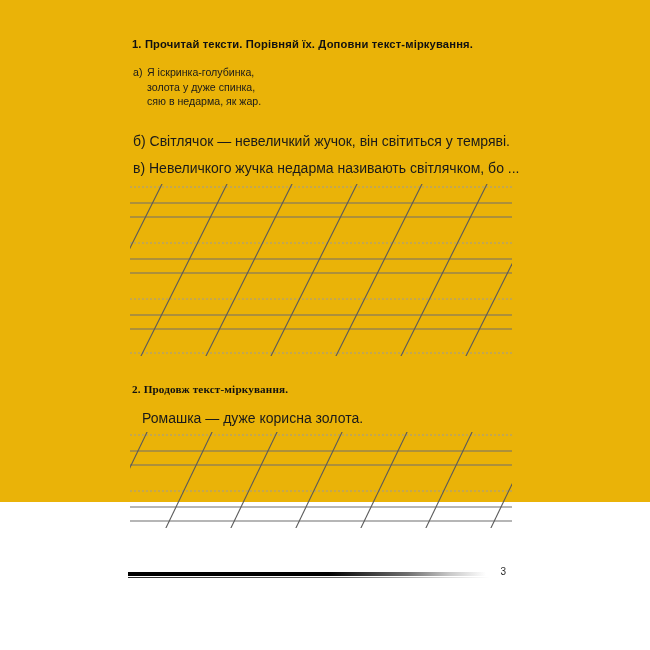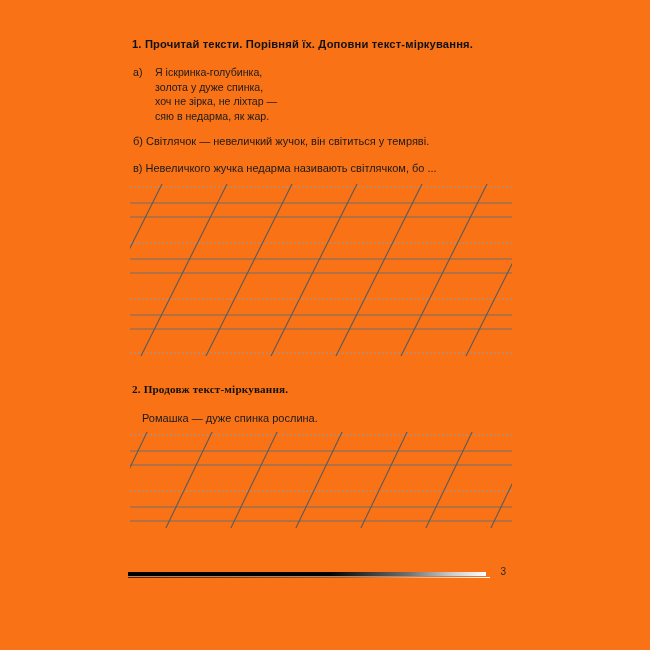--- a/index.html
+++ b/index.html
@@ -14,56 +14,56 @@
     overflow: hidden;
     font-family: "Liberation Sans", sans-serif;
     color: #1a1a1a;
     -webkit-font-smoothing: antialiased;
   }
 
   .page {
     position: absolute;
     left: 0; top: 0;
     width: 650px;
-    height: 650px;
-    background: #f97316;
+    height: 502px;
+    background: #eab308;
   }
 
   
   .task-heading {
     position: absolute;
     font-size: 11.2px;
     font-weight: bold;
     letter-spacing: 0.15px;
     color: #111111;
     white-space: nowrap;
   }
 
   .para {
     position: absolute;
-    font-size: 11px;
+    font-size: 14px;
     line-height: 14.5px;
     color: #1a1a1a;
     white-space: nowrap;
   }
 
   .poem-block {
     position: absolute;
     font-size: 10.6px;
     line-height: 14.6px;
     color: #1a1a1a;
   }
   .poem-marker {
     position: absolute;
     left: 0;
     top: 0;
     font-size: 10.6px;
   }
   .poem-lines {
-    margin-left: 22px;
+    margin-left: 14px;
     white-space: nowrap;
   }
   .poem-lines div { white-space: nowrap; }
 
   
   .grid {
     position: absolute;
     overflow: hidden;
   }
   .grid svg {
@@ -102,21 +102,20 @@
 
 <div class="page">
 
   <div class="task-heading" style="left:132px; top:38px;">1. Прочитай тексти. Порівняй їх. Доповни текст-міркування.</div>
 
   <div class="poem-block" style="left:133px; top:65px;">
     <span class="poem-marker">а)</span>
     <div class="poem-lines">
       <div>Я іскринка-голубинка,</div>
       <div>золота у дуже спинка,</div>
-      <div>хоч не зірка, не ліхтар —</div>
       <div>сяю в недарма, як жар.</div>
     </div>
   </div>
 
   <div class="para" style="left:133px; top:134px;">б) Світлячок — невеличкий жучок, він світиться у темряві.</div>
 
   <div class="para" style="left:133px; top:161px;text-align:center;">в) Невеличкого жучка недарма називають світлячком, бо ...</div>
 
   <div class="grid" style="left:130px; top:184px; width:382px; height:172px;">
     <svg width="382" height="172" viewBox="0 0 382 172">
@@ -147,21 +146,21 @@
         <line x1="229" y1="-4" x2="139" y2="176" stroke="#5a5a5a" stroke-width="1.1"></line>
         <line x1="294" y1="-4" x2="204" y2="176" stroke="#5a5a5a" stroke-width="1.1"></line>
         <line x1="359" y1="-4" x2="269" y2="176" stroke="#5a5a5a" stroke-width="1.1"></line>
         <line x1="424" y1="-4" x2="334" y2="176" stroke="#5a5a5a" stroke-width="1.1"></line>
       </g>
     </svg>
   </div>
 
   <div class="task-heading" style="left:132px; top:383px;font-family:Liberation Serif, serif;">2. Продовж текст-міркування.</div>
 
-  <div class="para" style="left:142px; top:411px;">Ромашка — дуже спинка рослина.</div>
+  <div class="para" style="left:142px; top:411px;">Ромашка — дуже корисна золота.</div>
 
   <div class="grid" style="left:130px; top:432px; width:382px; height:96px;">
     <svg width="382" height="96" viewBox="0 0 382 96">
       <defs>
         <clipPath id="clip2">
           <rect x="0" y="0" width="382" height="96"></rect>
         </clipPath>
       </defs>
       <g clip-path="url(#clip2)">
 

